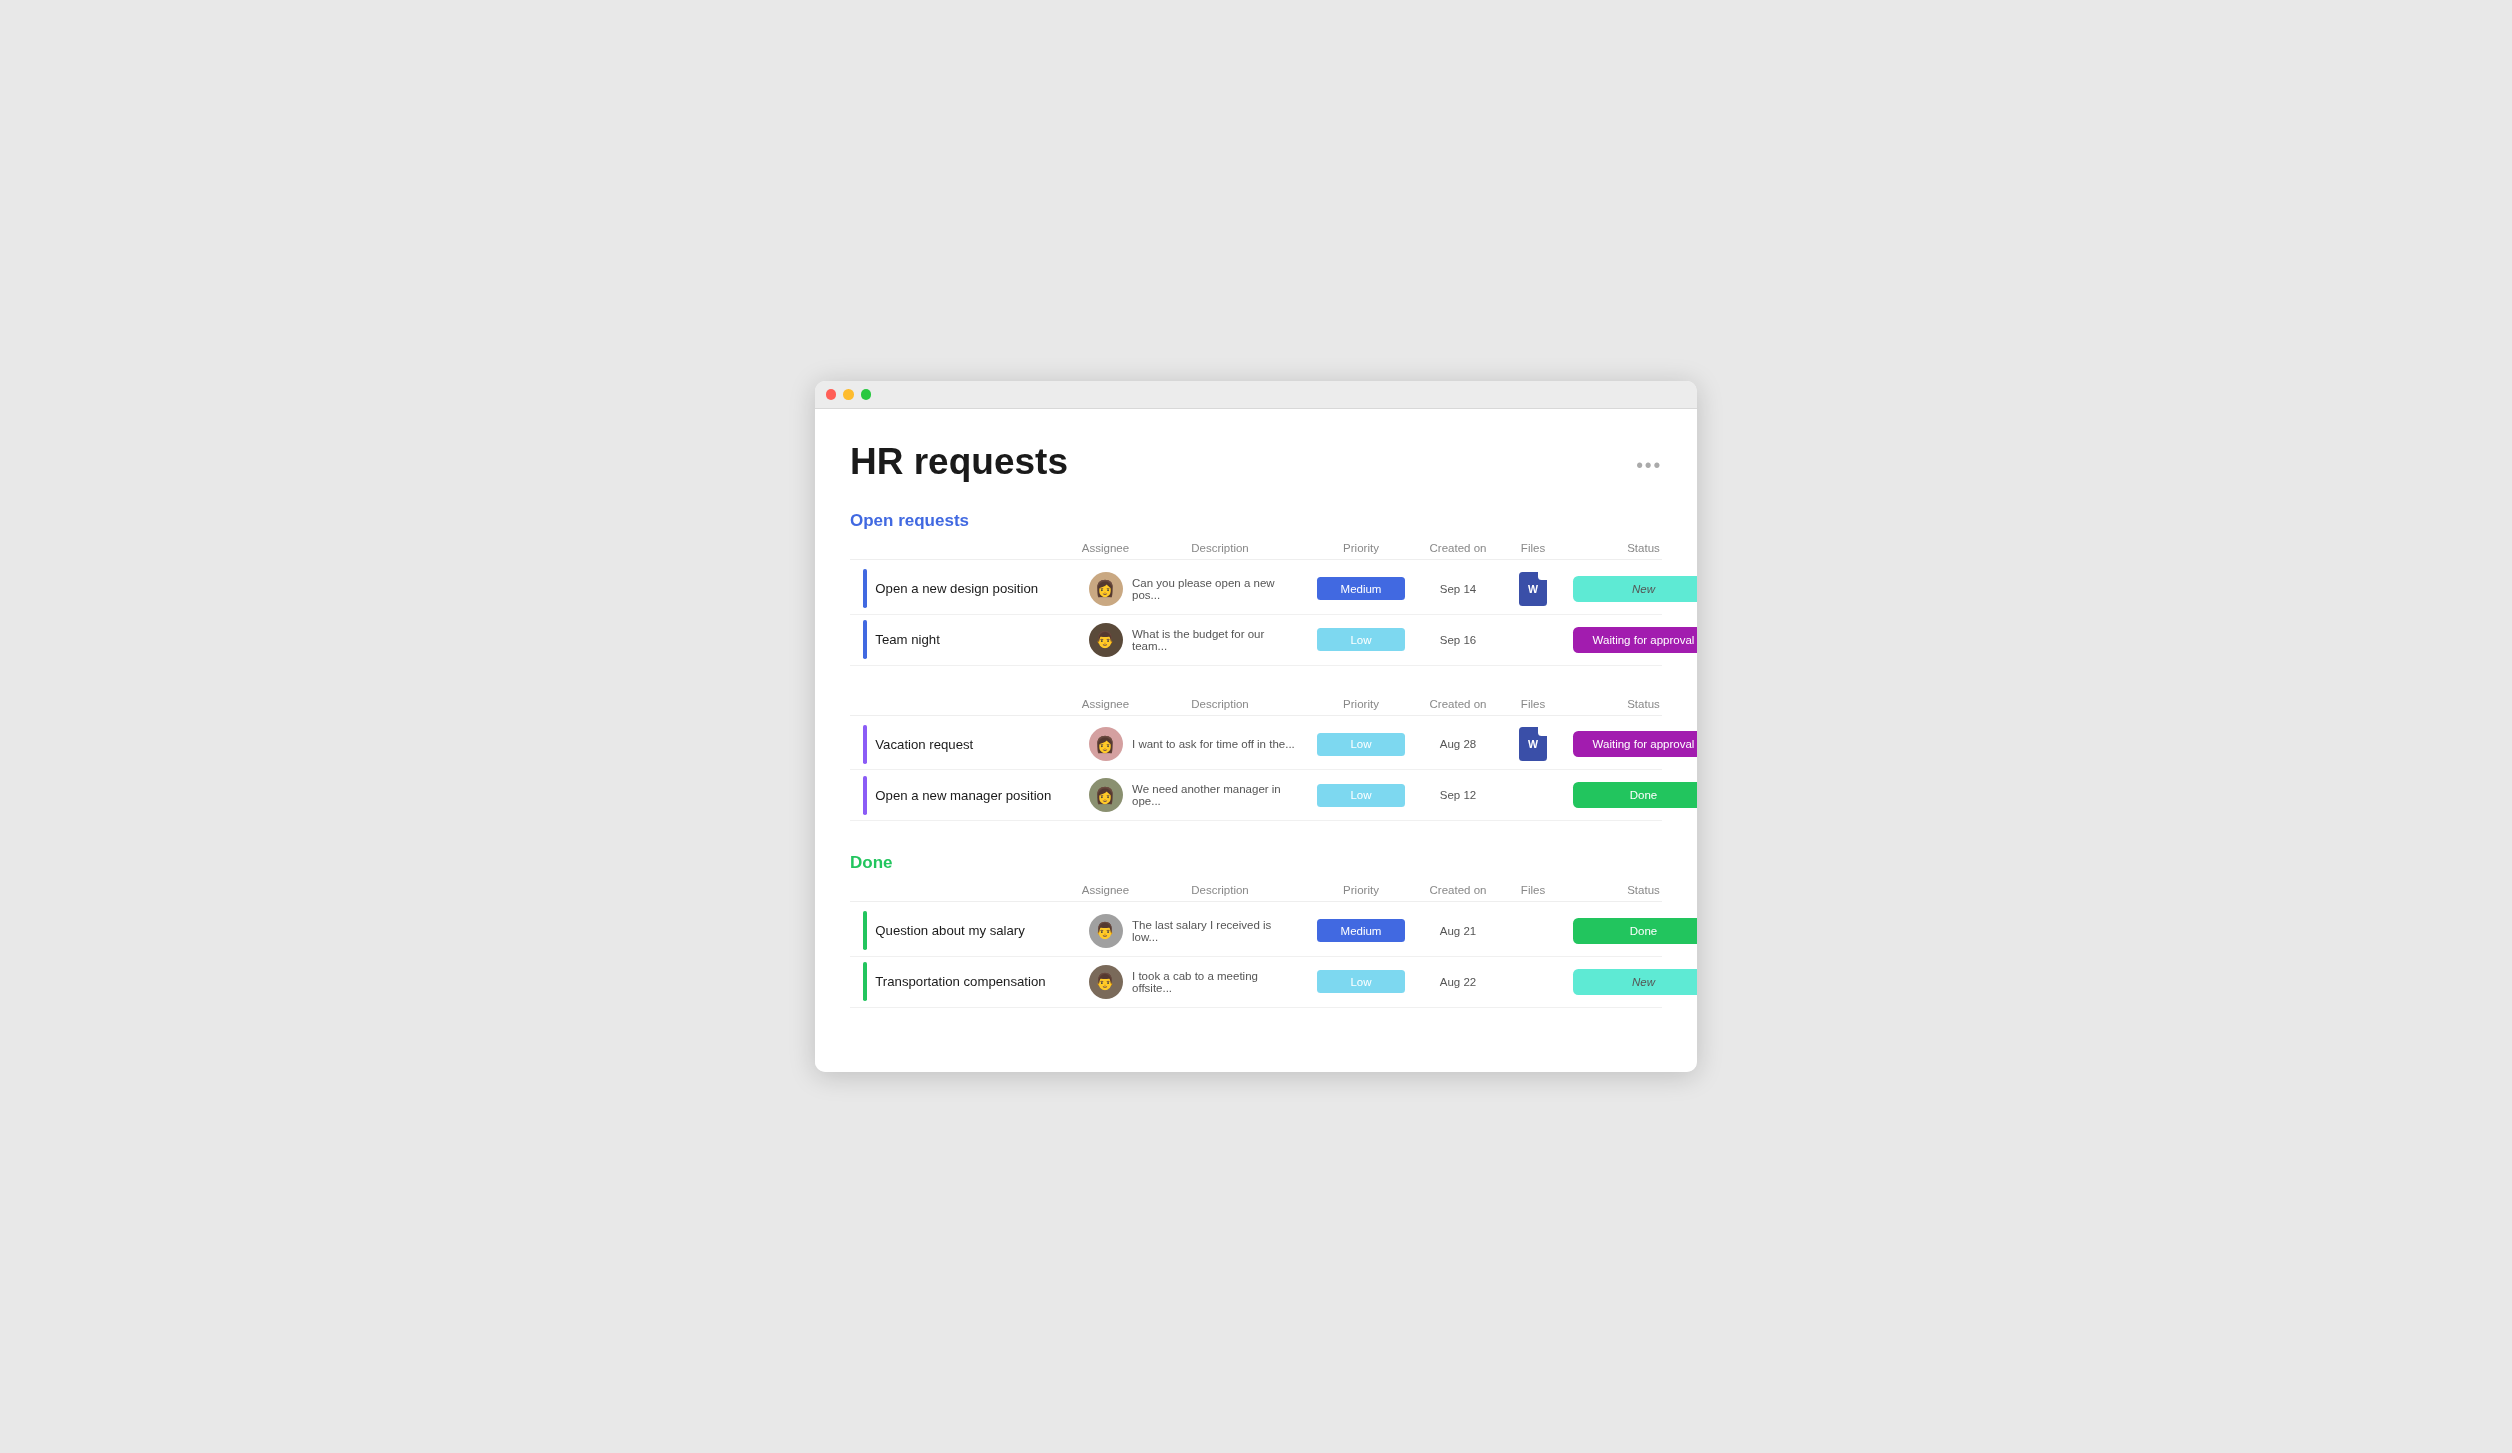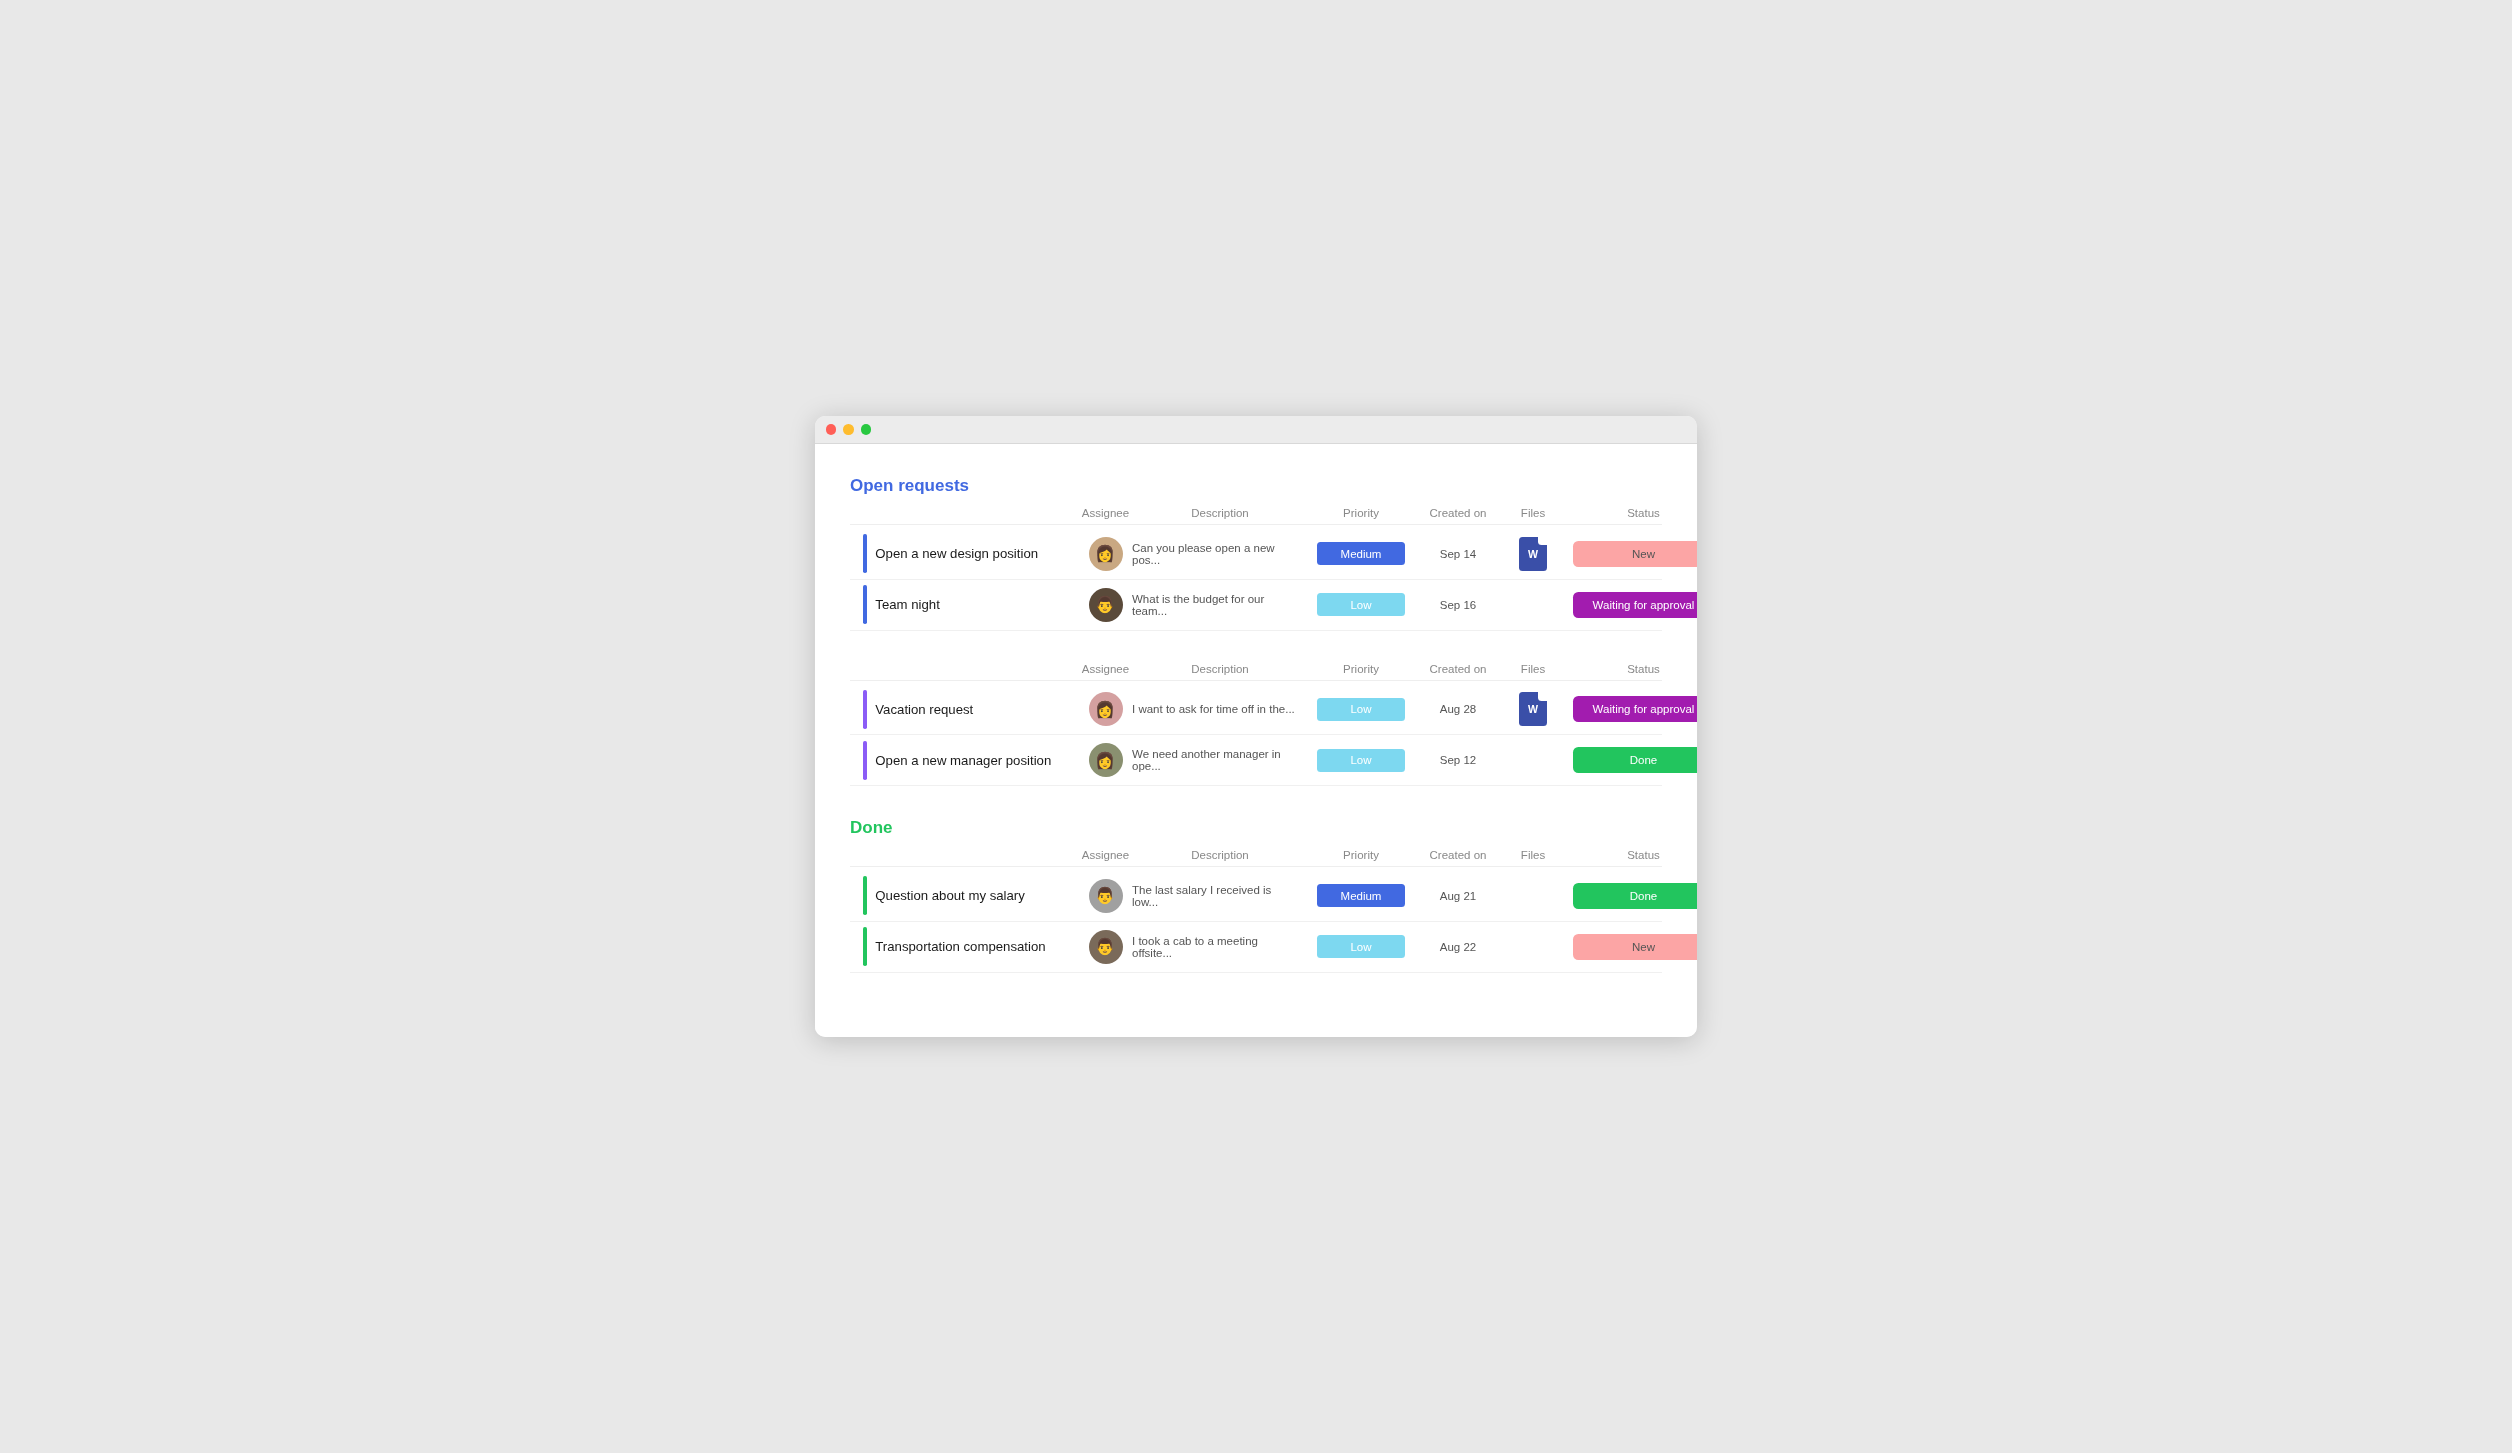--- a/index.html
+++ b/index.html
@@ -234,21 +234,21 @@
 
     .status-badge {
       padding: 7px 12.3px;
       border-radius: 5.3px;
       font-size: 11.5px;
       font-weight: 500;
       text-align: center;
       min-width: 141px;
     }
 
-    .status-new { background: #fca5a5; color: #555; }
+    .status-new { background: #5eead4; color: #555; font-style: italic; }
     .status-waiting { background: #a21caf; color: #fff; }
     .status-done { background: #22c55e; color: #fff; }
 
     .add-cell {
       display: flex;
       justify-content: center;
       align-items: center;
       color: #aaa;
       font-size: 17.6px;
       cursor: pointer;
@@ -258,20 +258,24 @@
 <body>
 
 <div class="window">
   <div class="titlebar">
     <div class="traffic-light tl-red"></div>
     <div class="traffic-light tl-yellow"></div>
     <div class="traffic-light tl-green"></div>
   </div>
 
   <div class="content">
+    <div class="page-header">
+      <h1 class="page-title">HR requests</h1>
+      <div class="more-icon">•••</div>
+    </div>
 
     <div id="sections-container">
         <div class="section">
           <div class="section-header-row">
             <div class="section-title blue">Open requests</div>
           </div>
           <div class="table-container">
             <div class="col-headers">
               <div class="col-header"></div>
               <div class="col-header center">Assignee</div>

